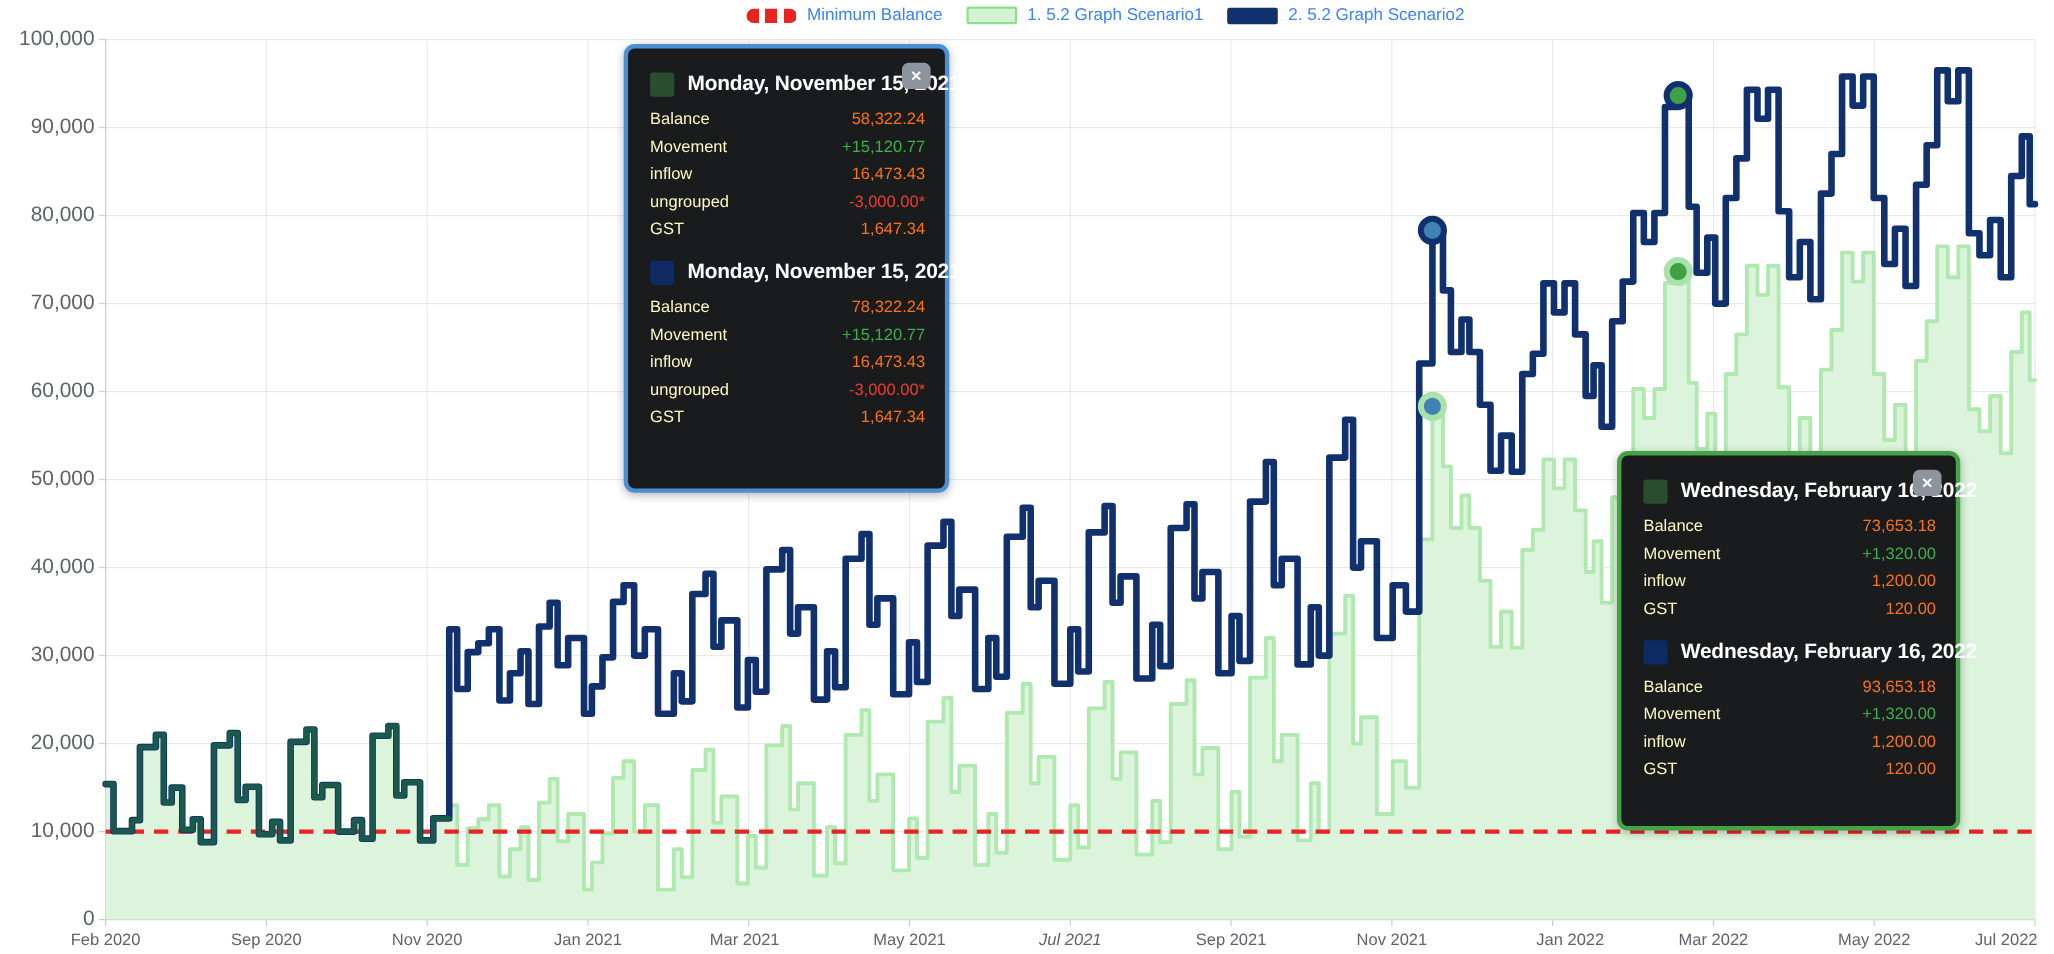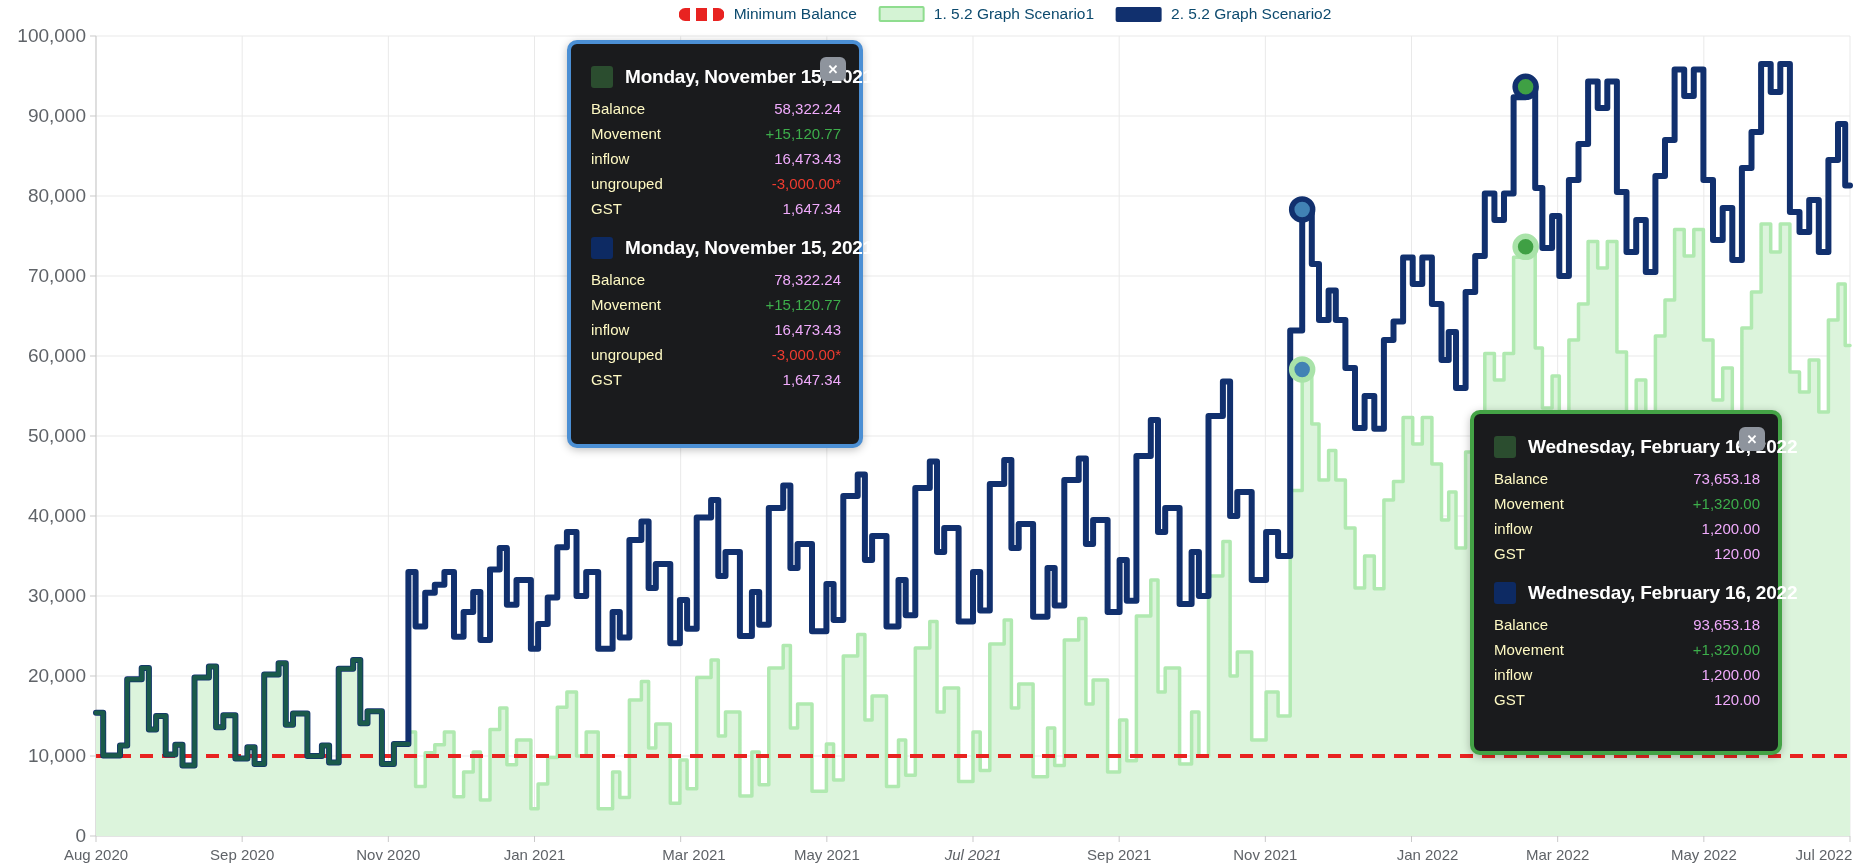--- a/index.html
+++ b/index.html
@@ -6,38 +6,38 @@
   .stage{position:relative;width:1867px;height:867px;background:#fff;overflow:hidden;
          font-family:"Liberation Sans",sans-serif;}
   svg{position:absolute;left:0;top:0;}
   
   .ylab{position:absolute;left:0;width:86px;text-align:right;font-size:19px;color:#5f6368;line-height:18px;}
   .xlab{position:absolute;top:846px;font-size:15px;color:#5f6368;white-space:nowrap;transform:translateX(-50%);}
   .xlab.last{transform:translateX(-96%);}
   
   .legend{position:absolute;top:5px;left:1005px;transform:translateX(-50%);display:flex;gap:22px;align-items:center;}
   .legend-item{display:flex;align-items:center;gap:9px;cursor:pointer;}
-  .legend-label{font-size:15.5px;color:#0c4a6e;white-space:nowrap;}
+  .legend-label{font-size:15.5px;color:#3b82f6;white-space:nowrap;}
   .sw{width:46px;height:15px;border-radius:2px;flex:0 0 auto;}
   .sw-dash{height:13px;border-radius:7px;background:repeating-linear-gradient(90deg,#e82321 0 11px,transparent 11px 17px);}
   .sw-area{background:#d4f3d4;border:2px solid #8fdd8f;height:12px;width:42px;}
   .sw-line{background:#11306e;}
   
   .tip{position:absolute;box-sizing:border-box;background:#1a1b1d;border-radius:10px;
        color:#fff;padding:12px 18px 14px 20px;box-shadow:0 2px 8px rgba(0,0,0,.25);}
   .tip-close{position:absolute;top:13px;right:13px;width:26px;height:24px;border-radius:6px;
        background:#8e949d;color:#fff;font-size:13px;font-weight:bold;display:flex;
        align-items:center;justify-content:center;cursor:pointer;line-height:1;}
   .tip-header{display:flex;align-items:center;gap:12px;margin:10px 0 8px 0;}
   .tip-header.second{margin-top:16px;}
   .tip-swatch{width:22px;height:22px;border-radius:3px;flex:0 0 auto;}
   .tip-title{font-size:19px;font-weight:bold;color:#fff;white-space:nowrap;letter-spacing:-.2px;}
   .tip-row{display:flex;justify-content:space-between;align-items:center;height:25px;font-size:15px;}
   .tip-row .lab{color:#fef9c3;}
-  .tip-row .val{color:#f0abfc;}
+  .tip-row .val{color:#f97316;}
   .tip-row .val.green{color:#3dae4b;}
   .tip-row .val.red{color:#ef3b2f;}
   .tip-rows{margin-top:6px;}
   #tooltip-1{left:567px;top:40px;width:296px;height:408px;border:4px solid #4b8fd4;}
   #tooltip-2{left:1470px;top:410px;width:312px;height:345px;border:4px solid #44a346;}
 </style>
 </head>
 <body>
 
 <div class="stage">
@@ -108,25 +108,25 @@
       <div class="ylab" style="top: 587px;">30,000</div>
       <div class="ylab" style="top: 507px;">40,000</div>
       <div class="ylab" style="top: 427px;">50,000</div>
       <div class="ylab" style="top: 347px;">60,000</div>
       <div class="ylab" style="top: 267px;">70,000</div>
       <div class="ylab" style="top: 187px;">80,000</div>
       <div class="ylab" style="top: 107px;">90,000</div>
       <div class="ylab" style="top: 27px;">100,000</div>
     </div>
   <div id="x-labels">
-      <div class="xlab" style="left: 96px;">Aug 2020</div>
+      <div class="xlab" style="left: 96px;">Feb 2020</div>
       <div class="xlab" style="left: 242.167px;">Sep 2020</div>
       <div class="xlab" style="left: 388.333px;">Nov 2020</div>
       <div class="xlab" style="left: 534.5px;">Jan 2021</div>
-      <div class="xlab" style="left: 694px;">Mar 2021</div>
+      <div class="xlab" style="left: 677px;">Mar 2021</div>
       <div class="xlab" style="left: 826.833px;">May 2021</div>
       <div class="xlab" style="left: 973px; font-style: italic;">Jul 2021</div>
       <div class="xlab" style="left: 1119.17px;">Sep 2021</div>
       <div class="xlab" style="left: 1265.33px;">Nov 2021</div>
       <div class="xlab" style="left: 1411.5px; margin-left: 16px;">Jan 2022</div>
       <div class="xlab" style="left: 1557.67px;">Mar 2022</div>
       <div class="xlab" style="left: 1703.83px;">May 2022</div>
       <div class="xlab last" style="left: 1850px;">Jul 2022</div>
     </div>
   <div class="legend" id="legend">

